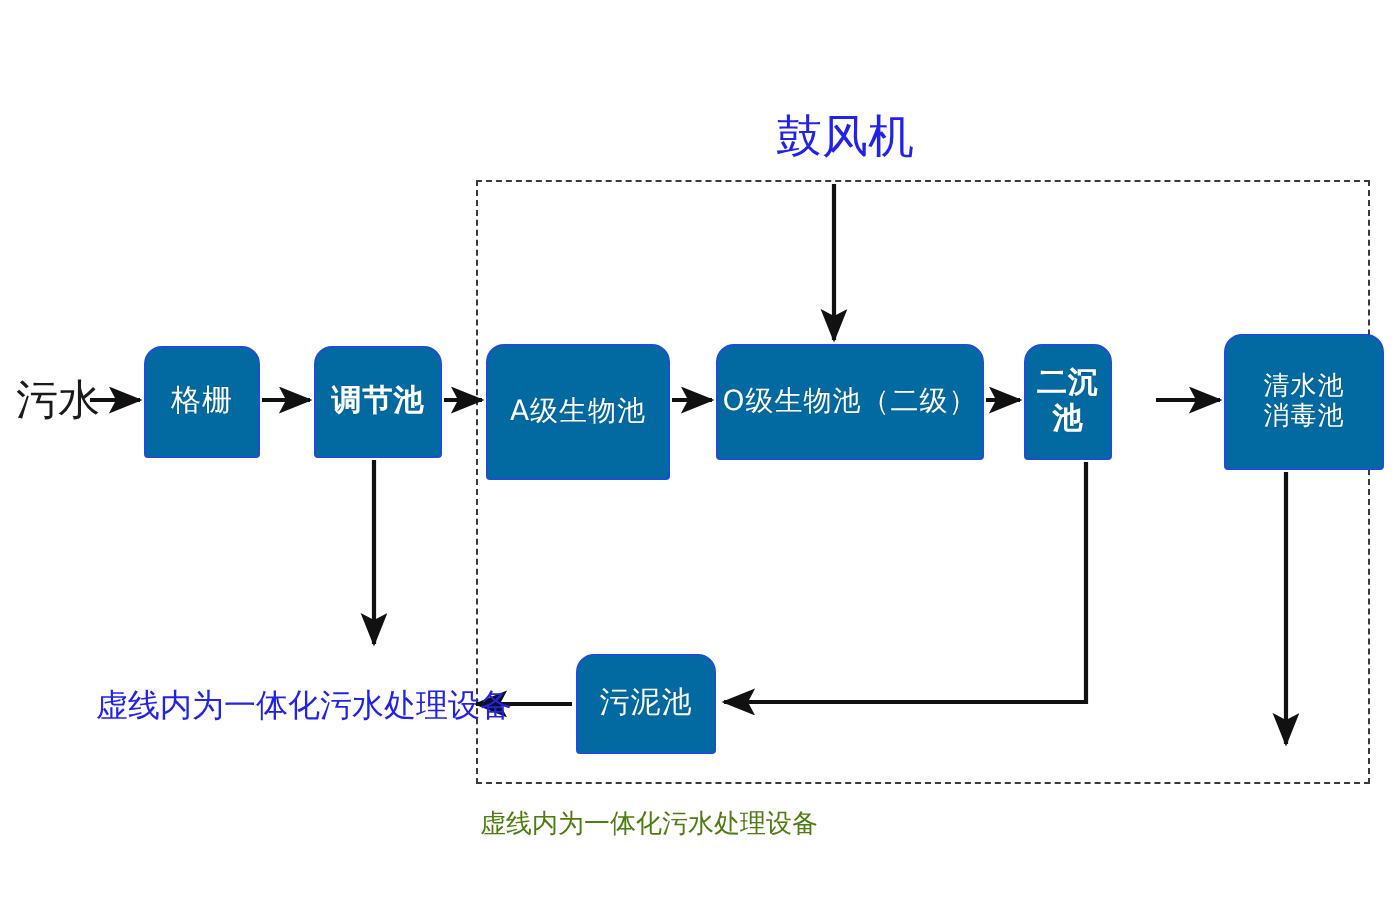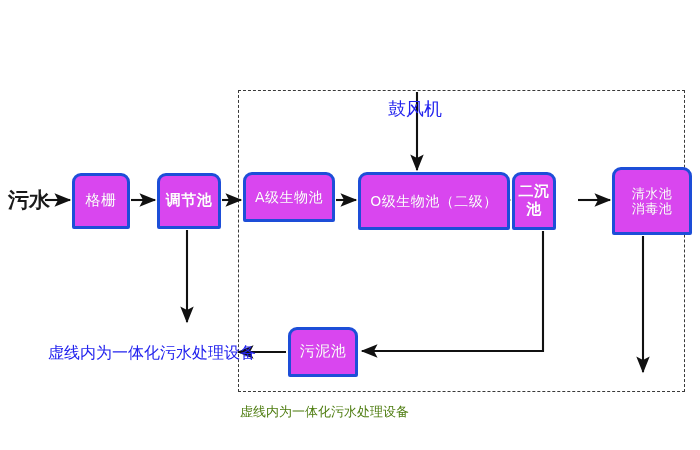--- a/index.html
+++ b/index.html
@@ -8,44 +8,44 @@
     background:#ffffff;
     font-family:"DejaVu Sans","Liberation Sans",sans-serif;
     overflow:hidden;
     position:relative;
   }
   #canvas{position:absolute;left:0;top:0;width:700px;height:450px;}
   svg.layer{position:absolute;left:0;top:0;width:700px;height:450px;pointer-events:none;}
 
   .node{
     position:absolute;
-    background:#d946ef;
-    border:3px solid #1d4ed8;
+    background:#0369a1;
+    border:1px solid #1d4ed8;
     border-radius:9px 9px 2px 2px;
     color:#ffffff;
     display:flex;
     align-items:center;
     justify-content:center;
     text-align:center;
     line-height:1.18;
     box-sizing:border-box;
     font-size:15px;
     letter-spacing:0.5px;
     text-shadow:0 0 1px rgba(0,0,0,.12);
   }
   .node.small{font-size:14px;}
   .node.tiny{font-size:13px;}
   .node .two-line{display:block;}
 
   .txt{position:absolute;white-space:nowrap;}
-  .txt.black{color:#1a1a1a;font-weight:bold;}
+  .txt.black{color:#1a1a1a;}
   .txt.blue{color:#2222ee;}
 
   .lbl-inflow{font-size:21px;}
-  .lbl-blower{font-size:18px;margin-top:44px;}
+  .lbl-blower{font-size:23px;}
   .lbl-sludgeout{font-size:16px;}
   .lbl-caption{font-size:13px;color:#4d7c0f;}
   .lbl-discharge{font-size:15px;}
 
   .dashbox{
     position:absolute;
     border:1.5px dashed #3a3a3a;
     box-sizing:border-box;
     background:transparent;
   }
@@ -79,25 +79,25 @@
   </svg>
 
   <div class="node" style="left:72px;top:173px;width:58px;height:56px;">
     <span>格栅</span>
   </div>
 
   <div class="node" style="left:157px;top:173px;width:64px;height:56px;font-weight:bold;">
     <span>调节池</span>
   </div>
 
-  <div class="node small" style="left:243px;top:172px;width:92px;height:50px;">
+  <div class="node small" style="left:243px;top:172px;width:92px;height:68px;">
     <span>A级生物池</span>
   </div>
 
-  <div class="node small" style="left:358px;top:172px;width:152px;height:58px;">
+  <div class="node small" style="left:358px;top:172px;width:134px;height:58px;">
     <span>O级生物池（二级）</span>
   </div>
 
   <div class="node" style="left:512px;top:172px;width:44px;height:58px;font-weight:bold;">
     <span>二沉池</span>
   </div>
 
   <div class="node tiny" style="left:612px;top:167px;width:80px;height:68px;flex-direction:column;">
     <span class="two-line">清水池</span>
     <span class="two-line">消毒池</span>

